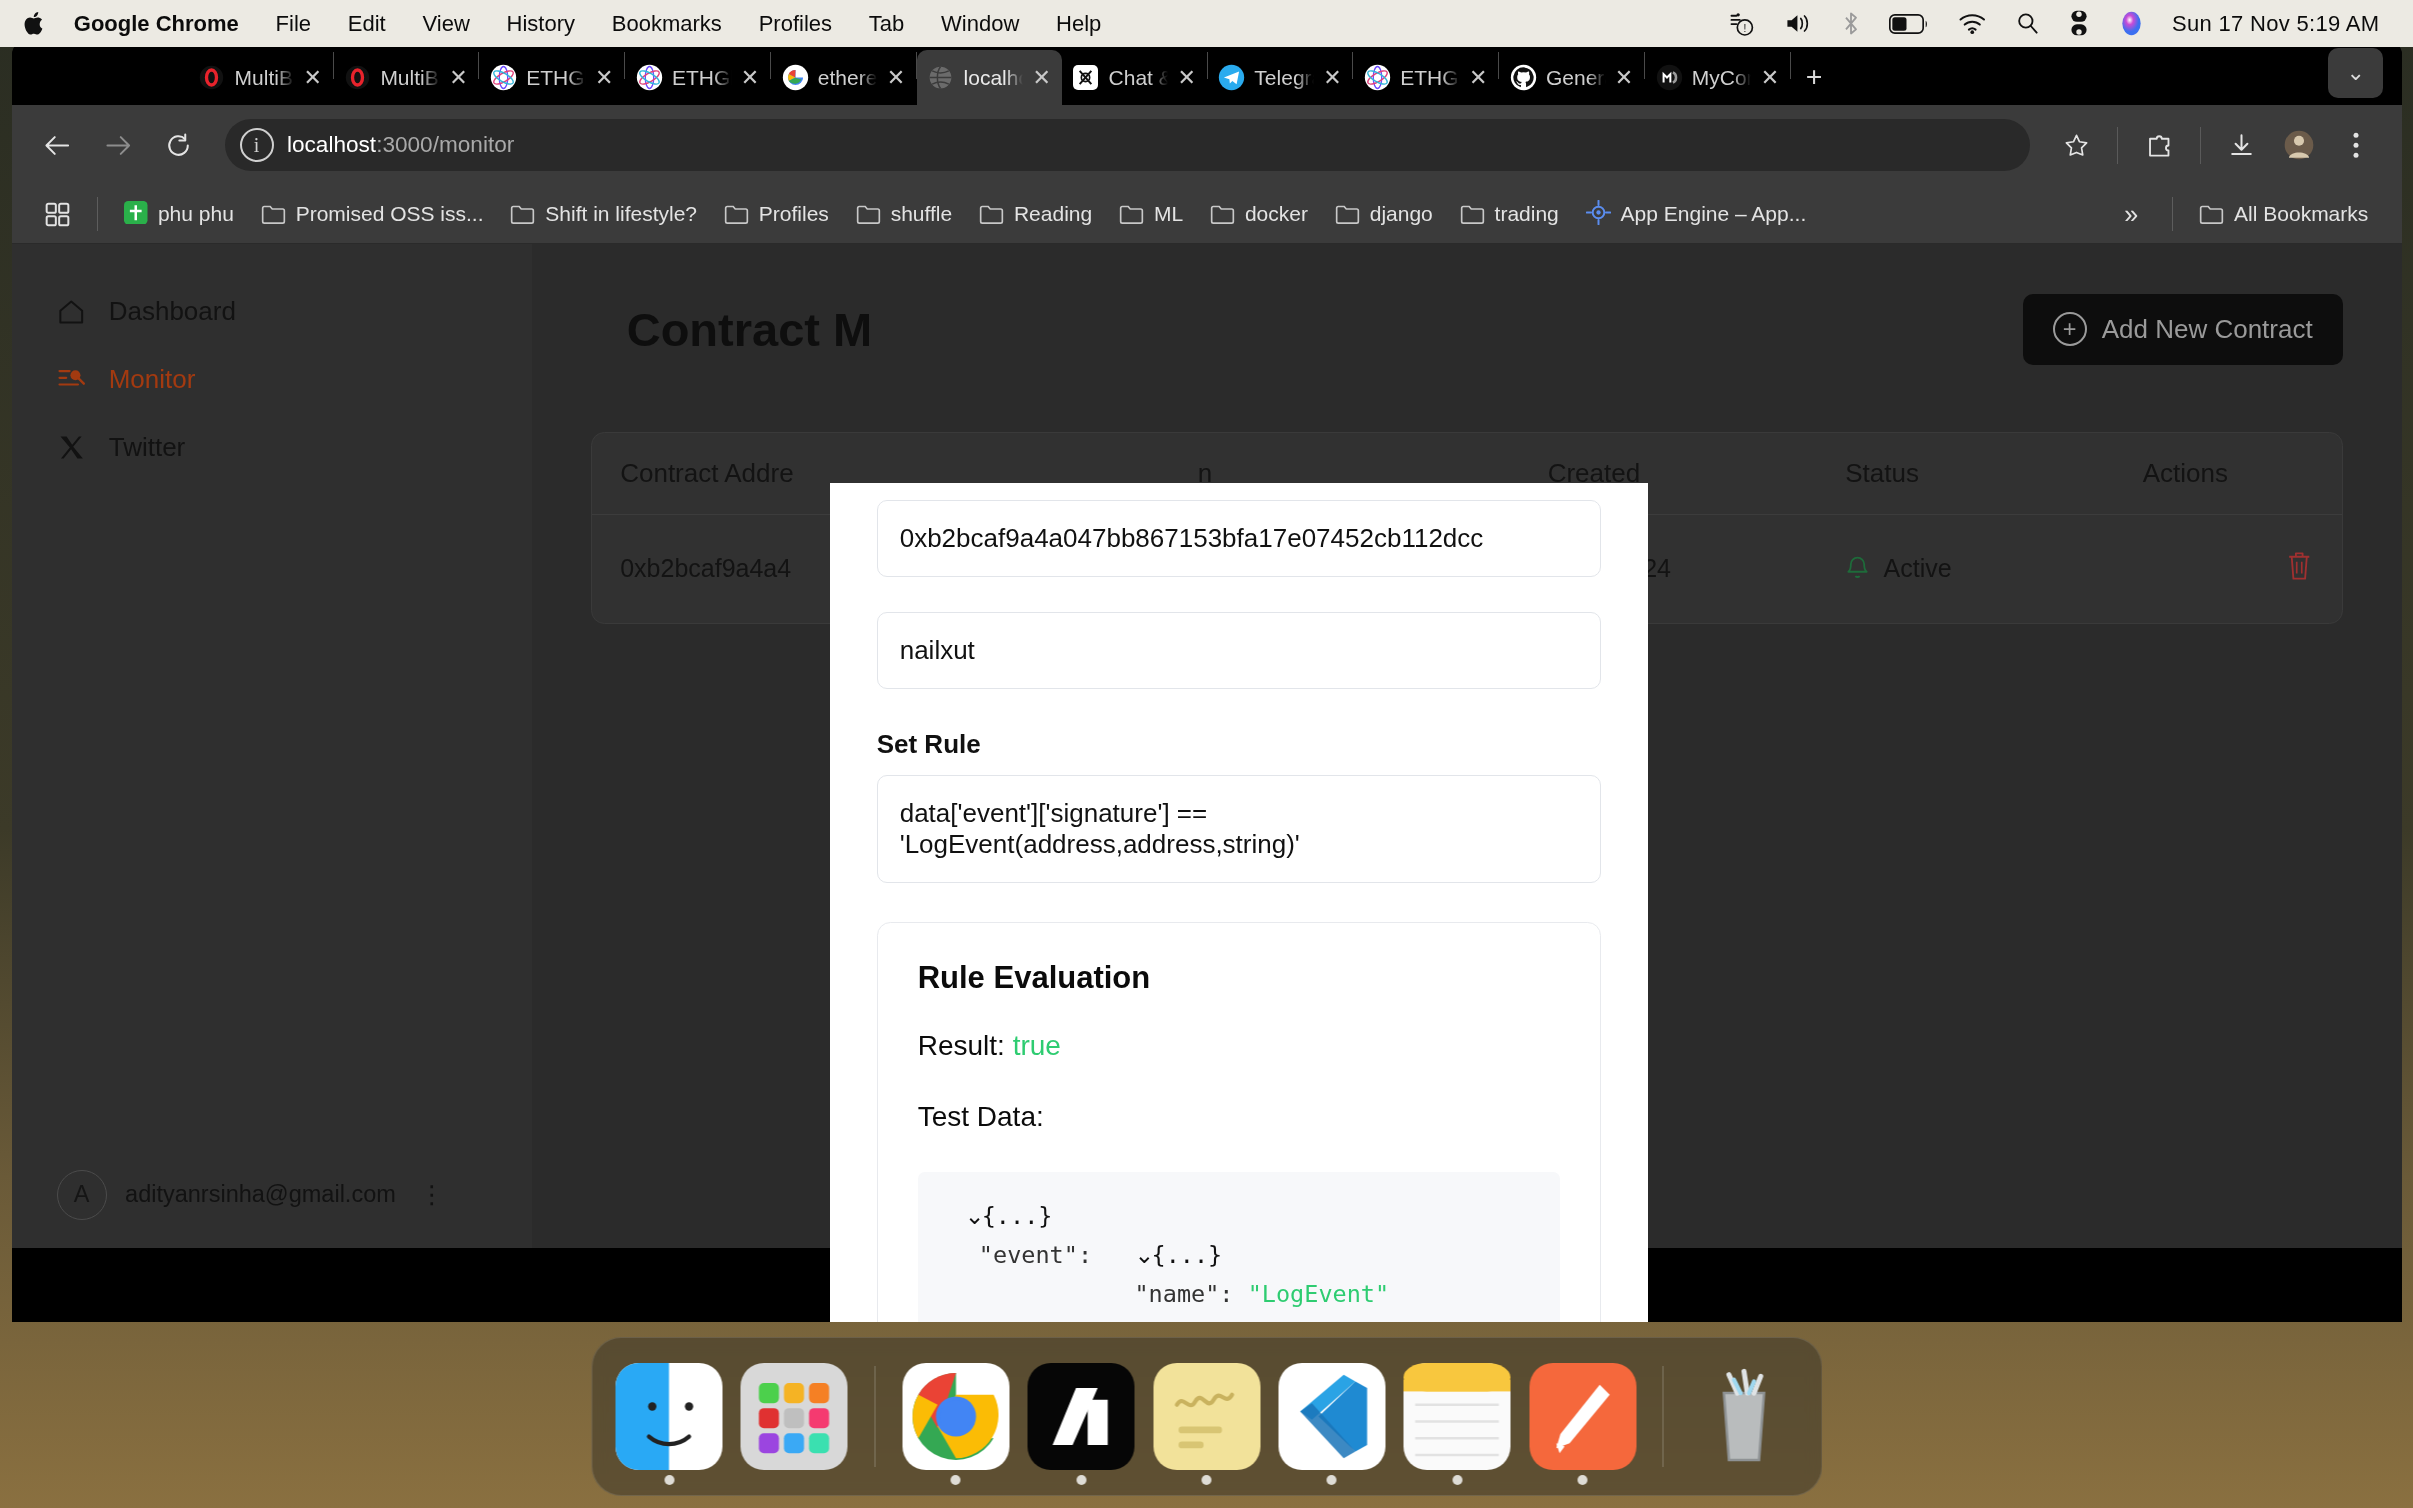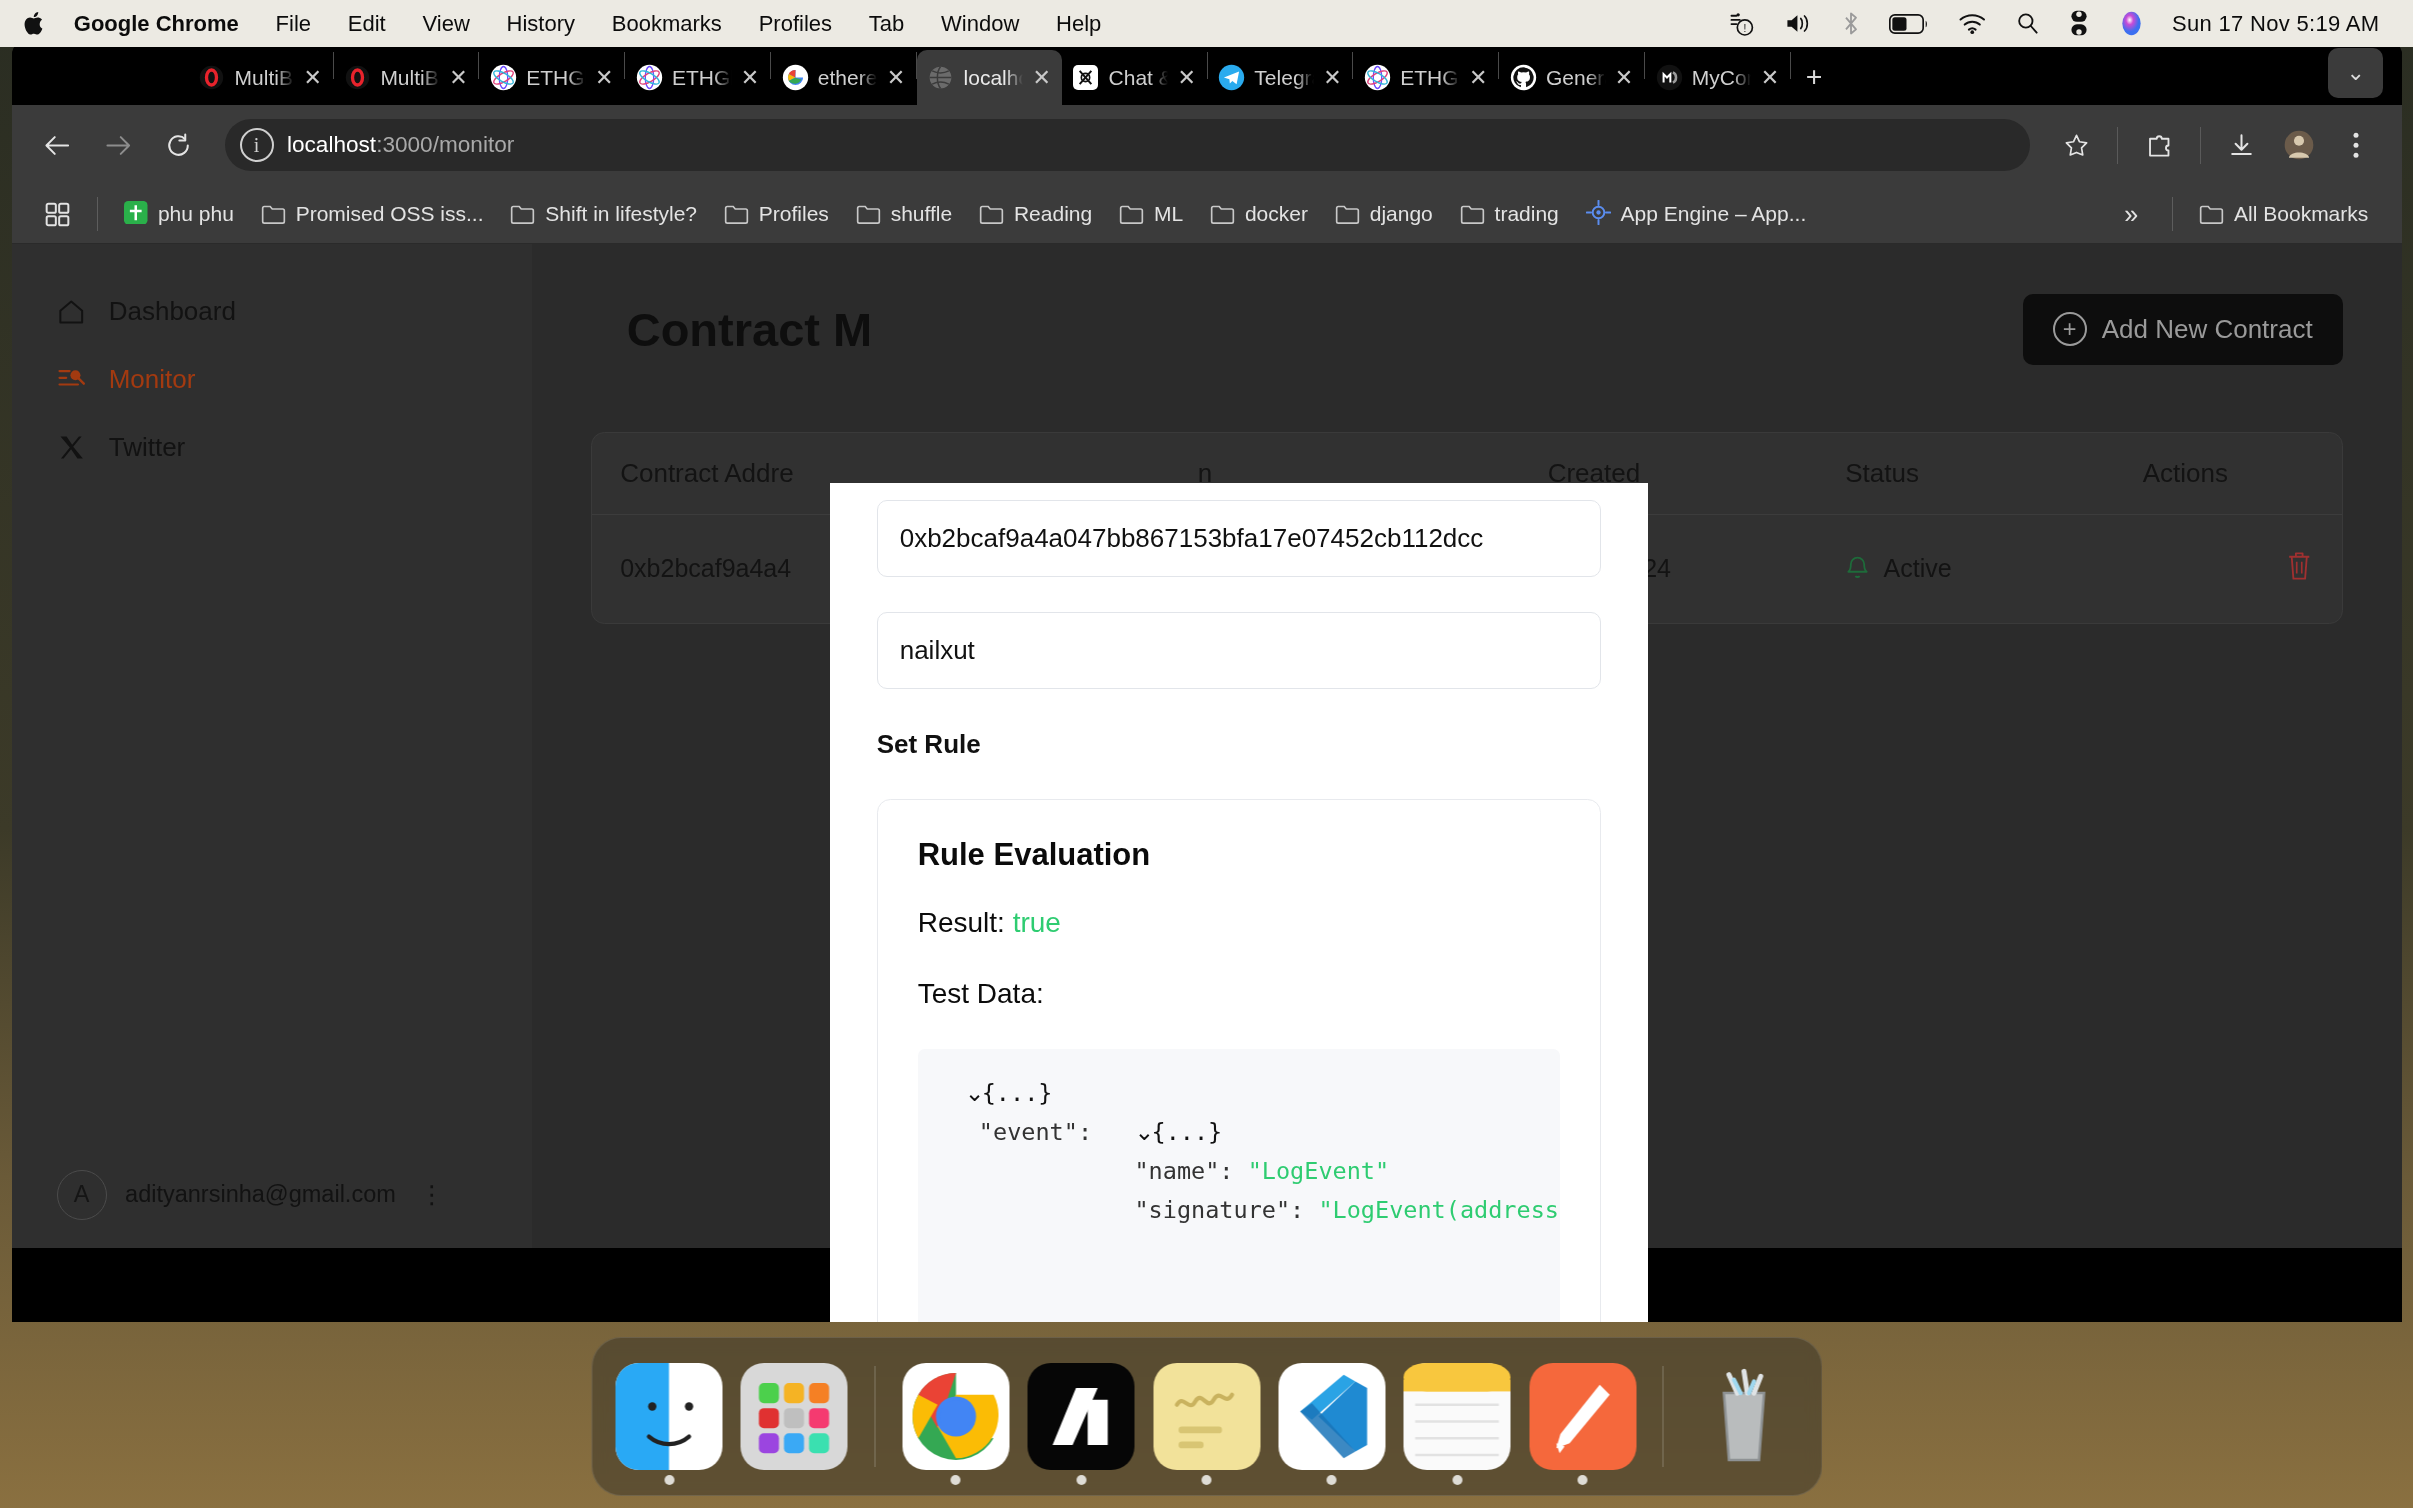--- a/index.html
+++ b/index.html
@@ -619,20 +619,21 @@
           </tbody>
         </table>
       </div>
     </div>
 
     <div id="modal">
       <div class="field" style="margin-top:17px" title="Contract Address">0xb2bcaf9a4a047bb867153bfa17e07452cb112dcc</div>
       <div class="field mt" title="Contract Name">nailxut</div>
 
       <div class="lbl-strong">Set Rule</div>
+      <div class="field" title="Enter rule">data['event']['signature'] == 'LogEvent(address,address,string)'</div>
 
       <div id="eval-card">
         <div id="eval-title">Rule Evaluation</div>
         <div class="eval-row">
           <span>Result:</span>
           <span class="val-true">true</span>
         </div>
         <div id="testdata-label">Test Data:</div>
 
         <div id="json-view">

